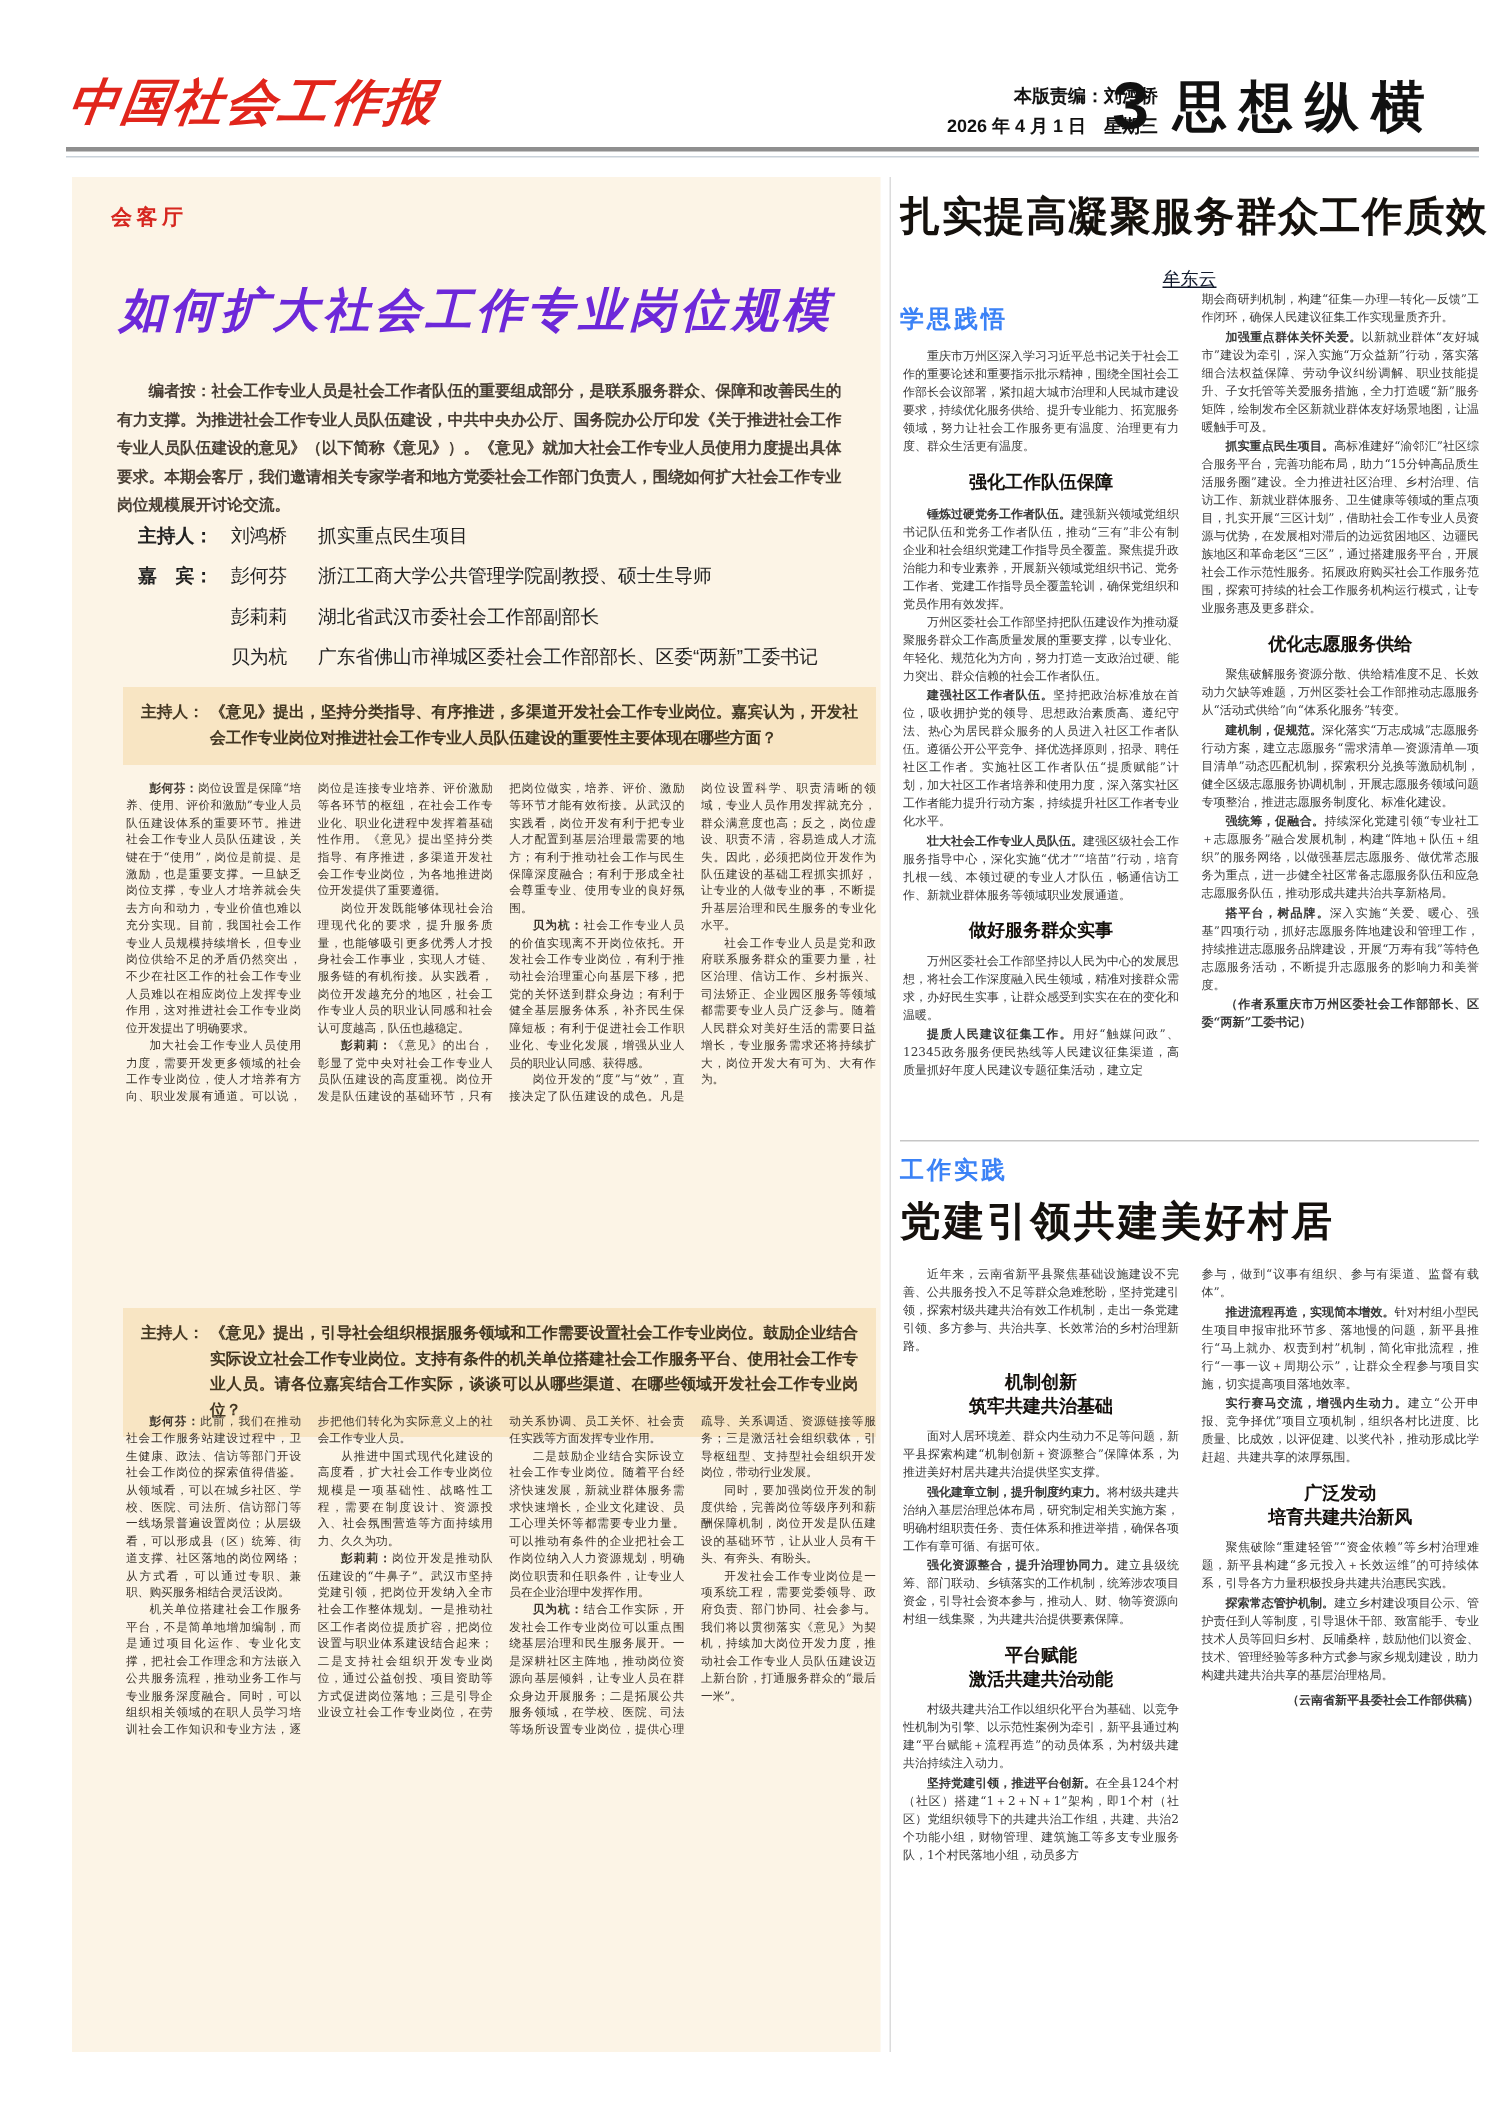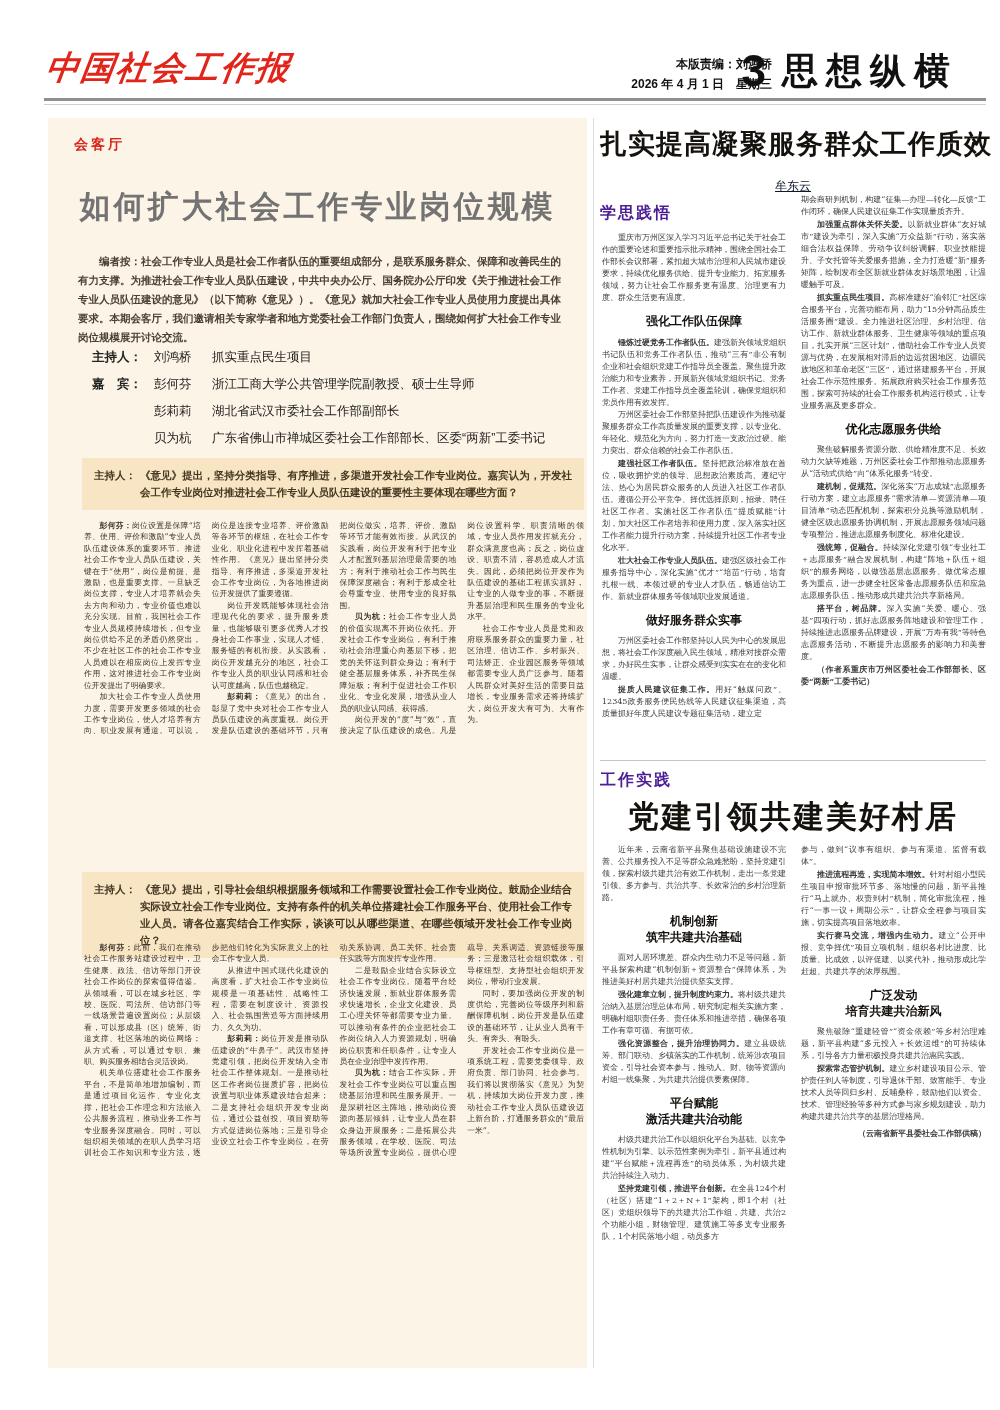--- a/index.html
+++ b/index.html
@@ -16,21 +16,21 @@
                font-family:"Liberation Sans",sans-serif;font-weight:bold;color:#111;}
   .page-banner .num{font-size:44px;}
   .page-banner .sec{font-size:36px;letter-spacing:8px;white-space:nowrap;}
   .rule-a{position:absolute;left:44px;right:14px;top:98px;height:3px;background:#8f8f8f;}
   .rule-b{position:absolute;left:44px;right:14px;top:104px;height:1px;background:#c9d2da;}
   
   .lbox{position:absolute;left:48px;top:118px;width:539px;height:1250px;background:#fcf4e6;}
   .lbox-label{position:absolute;left:26px;top:18px;font-family:"Liberation Sans",sans-serif;
               font-size:14px;font-weight:bold;color:#d6261f;letter-spacing:3px;}
   .lbox-title{position:absolute;left:0;right:0;top:68px;text-align:center;font-size:31px;
-              font-weight:bold;letter-spacing:3px;color:#737373;white-space:nowrap;}
+              font-weight:bold;letter-spacing:3px;color:#6d28d9;white-space:nowrap;font-style:italic;}
   .ednote{position:absolute;left:30px;right:26px;top:134px;font-size:10.5px;font-weight:bold;
           line-height:19px;color:#4a4036;text-align:justify;}
   .ednote p{margin:0;text-indent:2em;}
   .hosts{position:absolute;left:44px;top:226px;font-family:"Liberation Sans",sans-serif;
          font-size:12.5px;color:#222;line-height:27px;}
   .host-row{display:flex;}
   .host-row b{width:62px;flex:0 0 62px;}
   .host-row .nm{width:58px;flex:0 0 58px;}
   .qa{position:absolute;left:34px;right:3px;background:#f8e5c3;padding:9px 12px;
       font-size:10.5px;font-weight:bold;line-height:17px;color:#433722;display:flex;}
@@ -50,29 +50,29 @@
   .bp.cap{text-align:right;font-weight:bold;text-indent:0;margin-top:4px;}
   .subhead{text-align:center;font-weight:bold;color:#15110d;font-size:12px;line-height:16px;
            margin:9px 0 7px;}
   
   .vsep{position:absolute;left:593px;top:118px;height:1250px;border-left:1px solid #dcdcdc;}
   .rcol{position:absolute;left:600px;top:118px;width:386px;height:1250px;}
   .ra-title{position:absolute;left:0;right:0;top:8px;text-align:center;font-size:27px;
             font-weight:bold;letter-spacing:1px;color:#15110d;white-space:nowrap;}
   .ra-byline{position:absolute;left:0;right:0;top:60px;text-align:center;font-size:12px;color:#0f172a;text-decoration:underline;}
   .rlabel{position:absolute;font-family:"Liberation Sans",sans-serif;font-size:16px;
-          font-weight:bold;color:#4c1d95;letter-spacing:2px;text-align:right;}
+          font-weight:bold;color:#3b82f6;letter-spacing:2px;text-align:right;}
   .label-a{left:0;top:85px;}
   .rbody{position:absolute;font-size:8px;line-height:12px;text-align:justify;color:#3a3a3a;
          overflow:hidden;}
   .colA1{left:2px;top:114px;width:184px;height:523px;}
   .colA2{left:201px;top:76px;width:185px;height:561px;}
   .divider{position:absolute;left:0;right:0;top:642px;border-top:1px solid #c6c6c6;}
   .label-b{left:0;top:652px;}
-  .rb-title{position:absolute;left:0;right:0;top:678px;text-align:center;font-size:31px;
+  .rb-title{position:absolute;left:0;right:0;top:678px;font-size:27px;
             font-weight:bold;letter-spacing:2px;color:#15110d;white-space:nowrap;}
   .colB1{left:2px;top:726px;width:184px;height:520px;}
   .colB2{left:201px;top:726px;width:185px;height:520px;}
 </style>
 </head>
 <body>
 
 <div class="masthead">中国社会工作报</div>
 <div class="header-meta">
   <div>本版责编：刘鸿桥</div>

